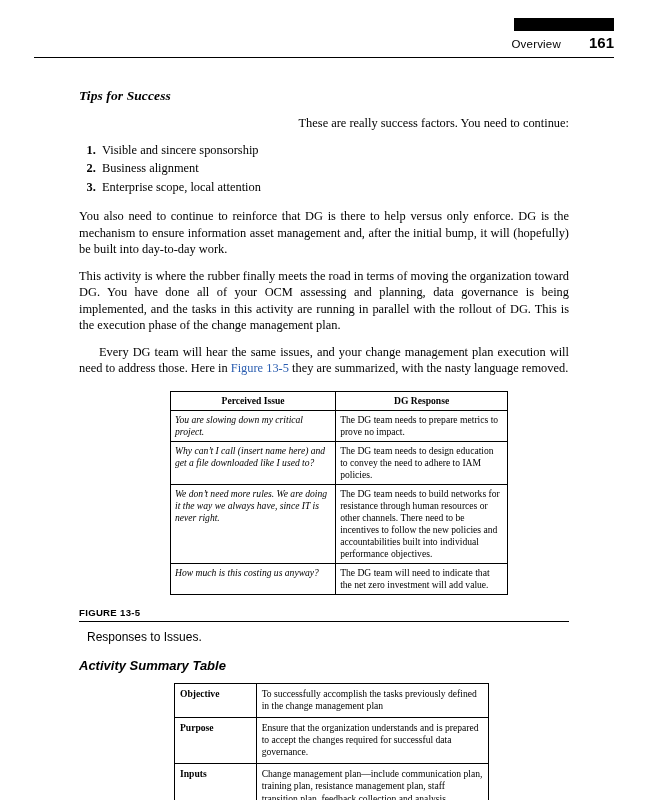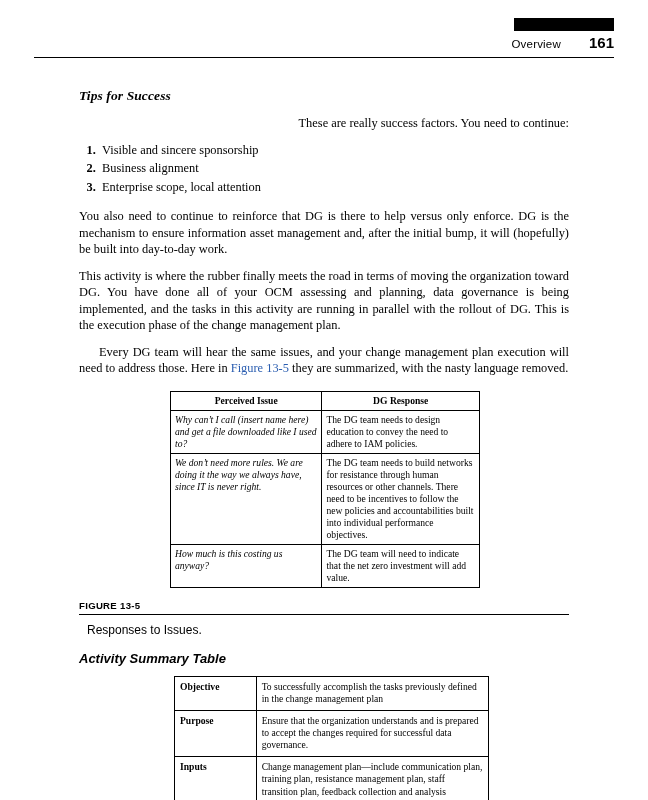--- a/index.html
+++ b/index.html
@@ -110,21 +110,21 @@
 
   p.indent {
     text-indent: 20px;
   }
 
   .figlink { color: #2a5db0; }
 
   
   .tbl-wrap-1 {
     margin: 14px 3px 0 91px;
-    width: 310px;
+    width: 338px;
   }
   table.doc {
     border-collapse: collapse;
     width: 100%;
     font-size: 9.6px;
     line-height: 1.25;
   }
   table.doc th, table.doc td {
     border: 1px solid #000;
     padding: 3px 4px 3px 4px;
@@ -223,20 +223,24 @@
     <div class="tbl-wrap-1">
       <table class="doc">
         <thead>
           <tr>
             <th>Perceived Issue</th>
             <th>DG Response</th>
           </tr>
         </thead>
         <tbody>
           <tr>
+            <td class="issue">You are slowing down my critical project.</td>
+            <td class="resp">The DG team needs to prepare metrics to prove no impact.</td>
+          </tr>
+          <tr>
             <td class="issue">Why can’t I call (insert name here) and get a file downloaded like I used to?</td>
             <td class="resp">The DG team needs to design education to convey the need to adhere to IAM policies.</td>
           </tr>
           <tr>
             <td class="issue">We don’t need more rules. We are doing it the way we always have, since IT is never right.</td>
             <td class="resp">The DG team needs to build networks for resistance through human resources or other channels. There need to be incentives to follow the new policies and accountabilities built into individual performance objectives.</td>
           </tr>
           <tr>
             <td class="issue">How much is this costing us anyway?</td>
             <td class="resp">The DG team will need to indicate that the net zero investment will add value.</td>

